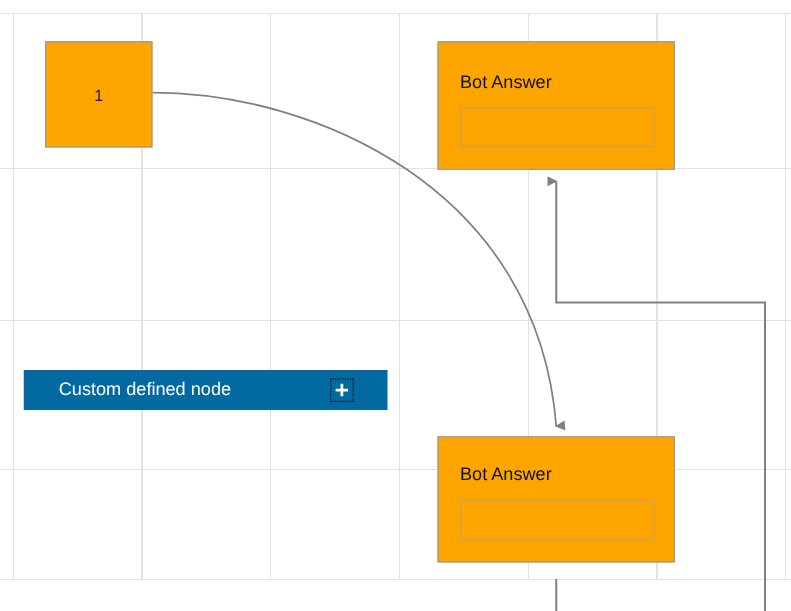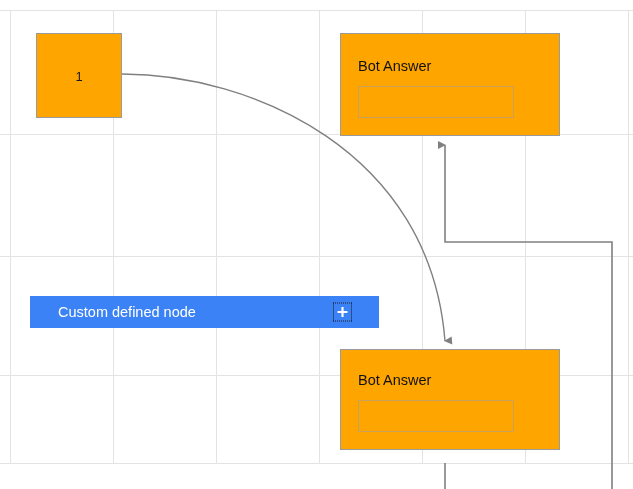--- a/index.html
+++ b/index.html
@@ -51,22 +51,22 @@
     left: 0;
     right: 0;
     top: 50%;
     transform: translateY(-50%);
     text-align: center;
     font-size: 13px;
     color: #1a1a1a;
     line-height: 1;
   }
   .node-bot {
-    left: 340px;
-    width: 220px;
+    left: 350px;
+    width: 190px;
   }
   .node-bot-top { top: 33px; height: 103px; }
   .node-bot-bottom { top: 349px; height: 101px; }
   .bot-title {
     position: absolute;
     left: 17px;
     top: 25px;
     font-size: 14.5px;
     color: #111111;
     line-height: 1;
@@ -80,25 +80,25 @@
     width: 156px;
     height: 32px;
     box-sizing: border-box;
     border: 1px solid #c9a15c;
     background: transparent;
   }
   .node-bot-bottom .bot-slot { top: 50px; }
   
   .palette-bar {
     position: absolute;
-    left: 30px;
+    left: 19px;
     top: 296px;
-    width: 349px;
+    width: 291px;
     height: 32px;
-    background: #3b82f6;
+    background: #0369a1;
     box-sizing: border-box;
   }
   .palette-label {
     position: absolute;
     left: 28px;
     top: 50%;
     transform: translateY(-50%);
     font-size: 14.5px;
     color: #ffffff;
     line-height: 1;

